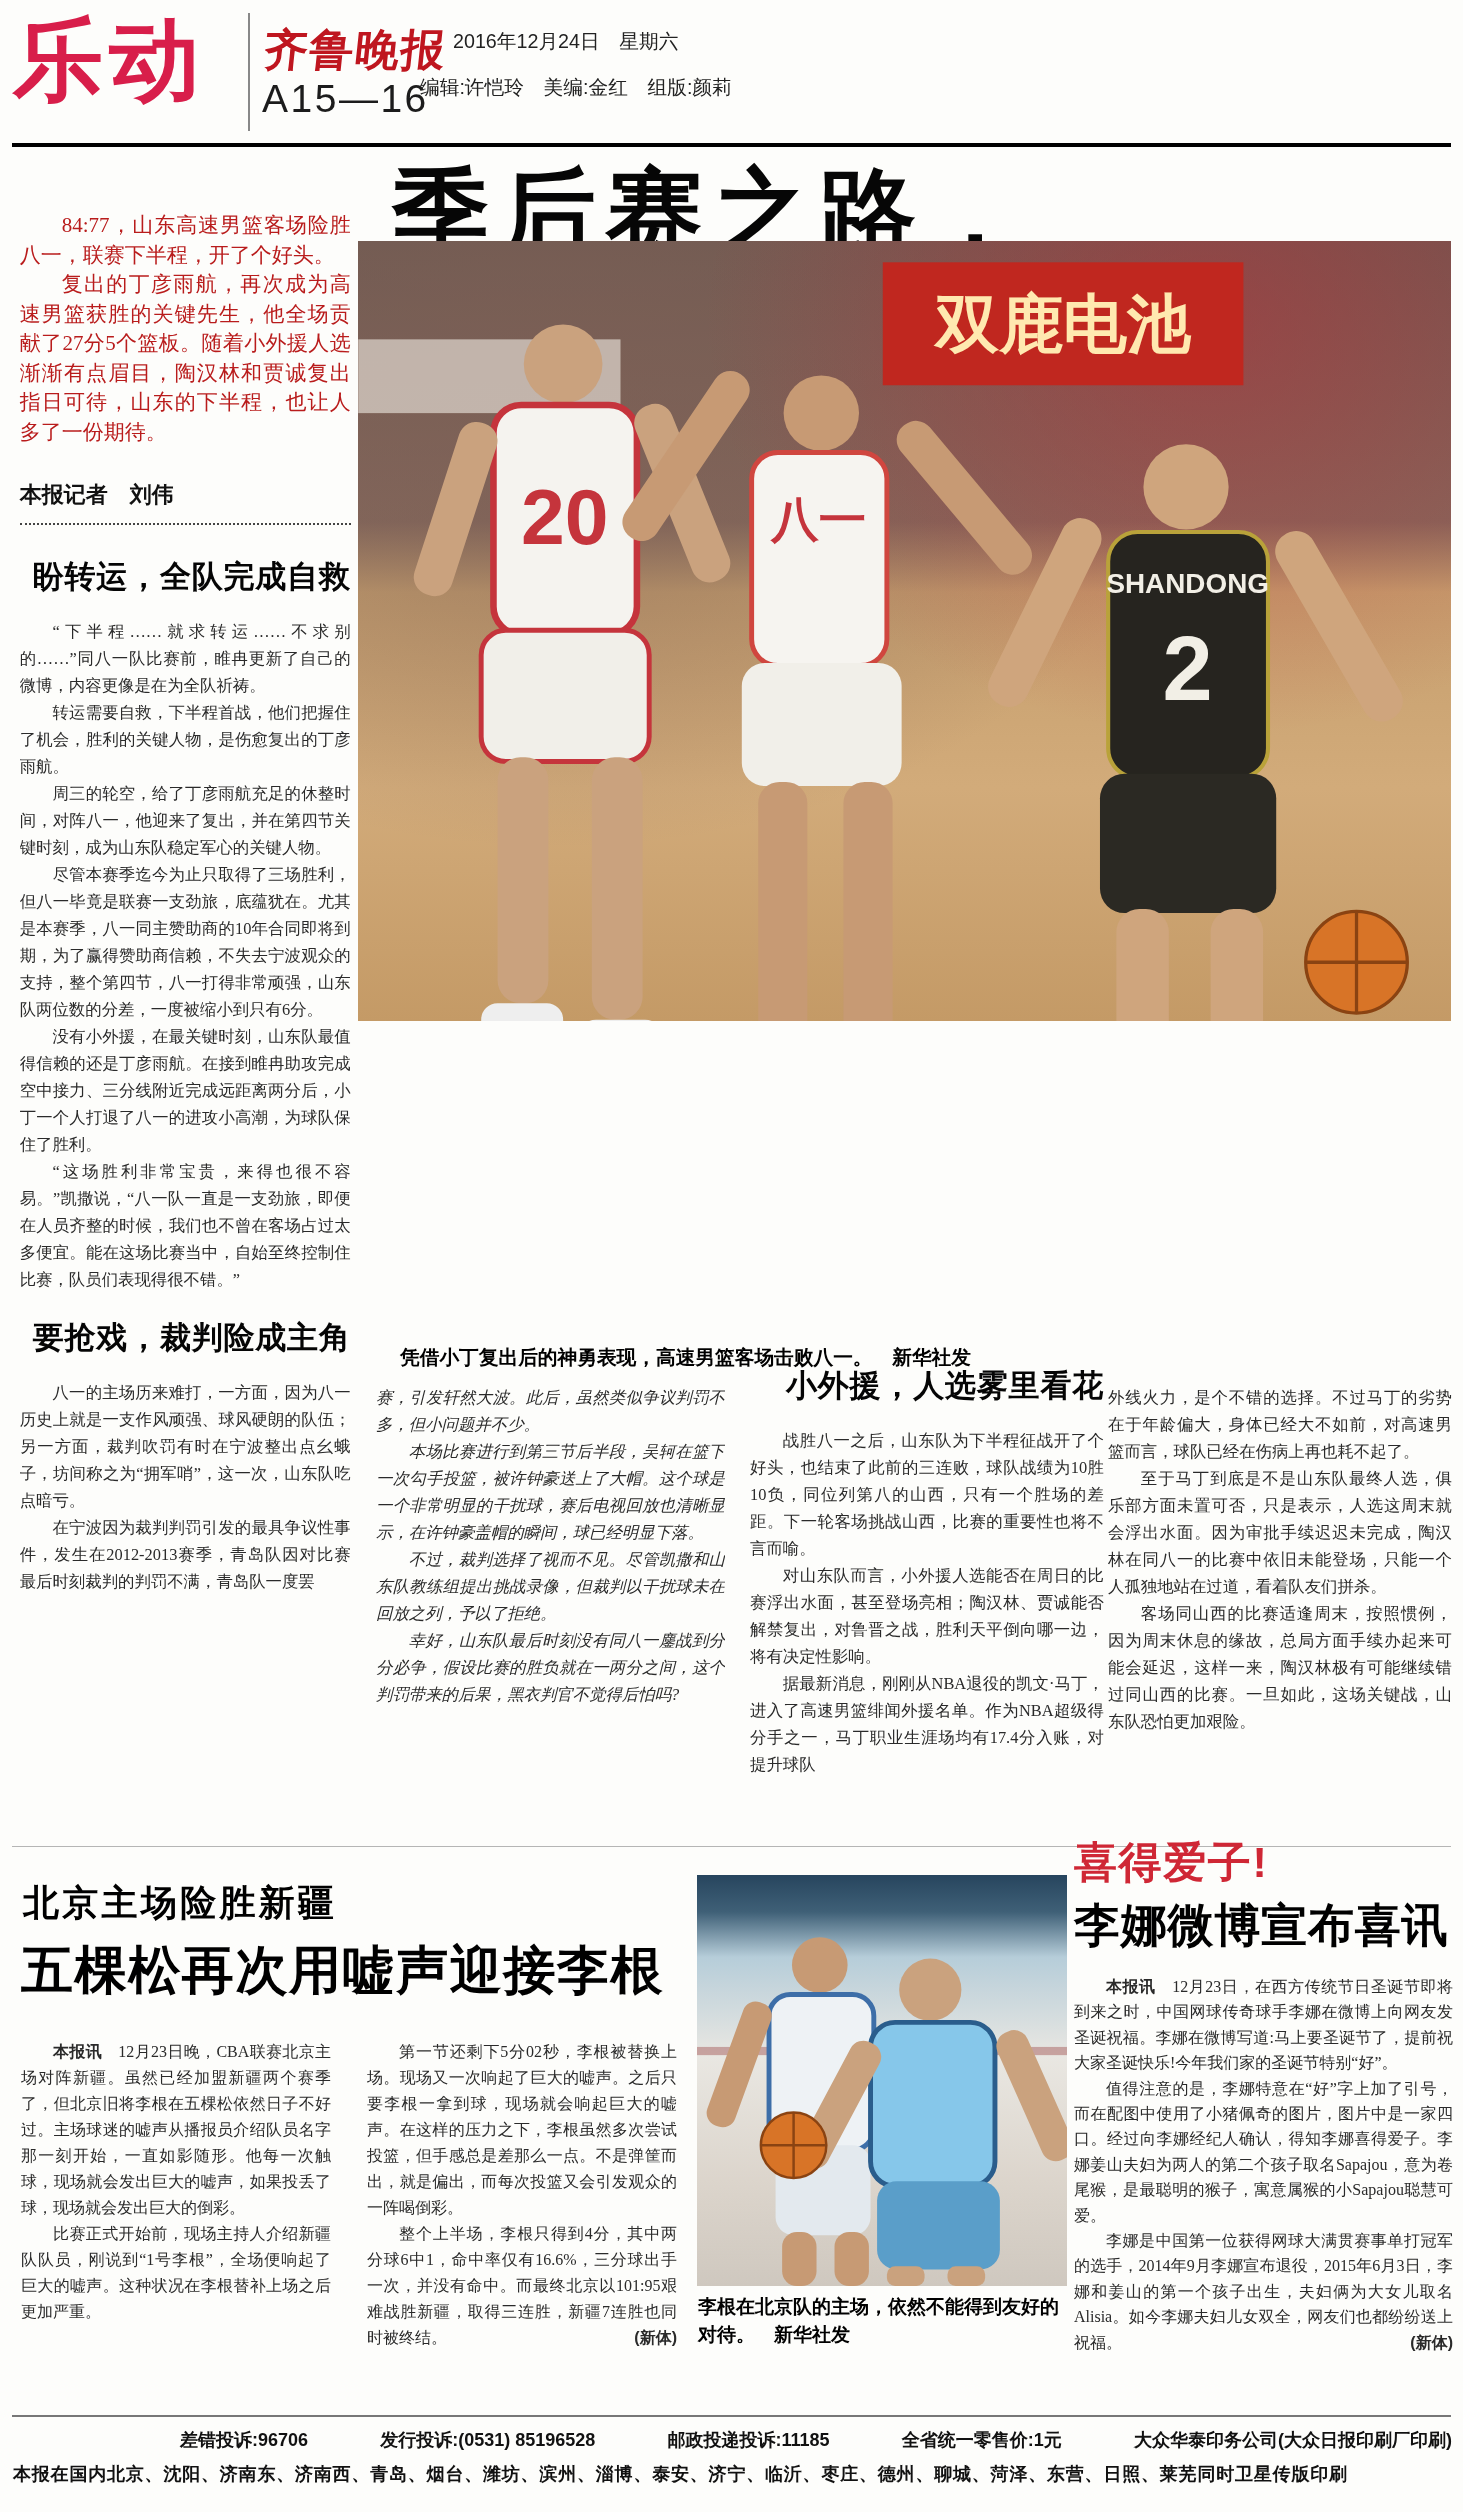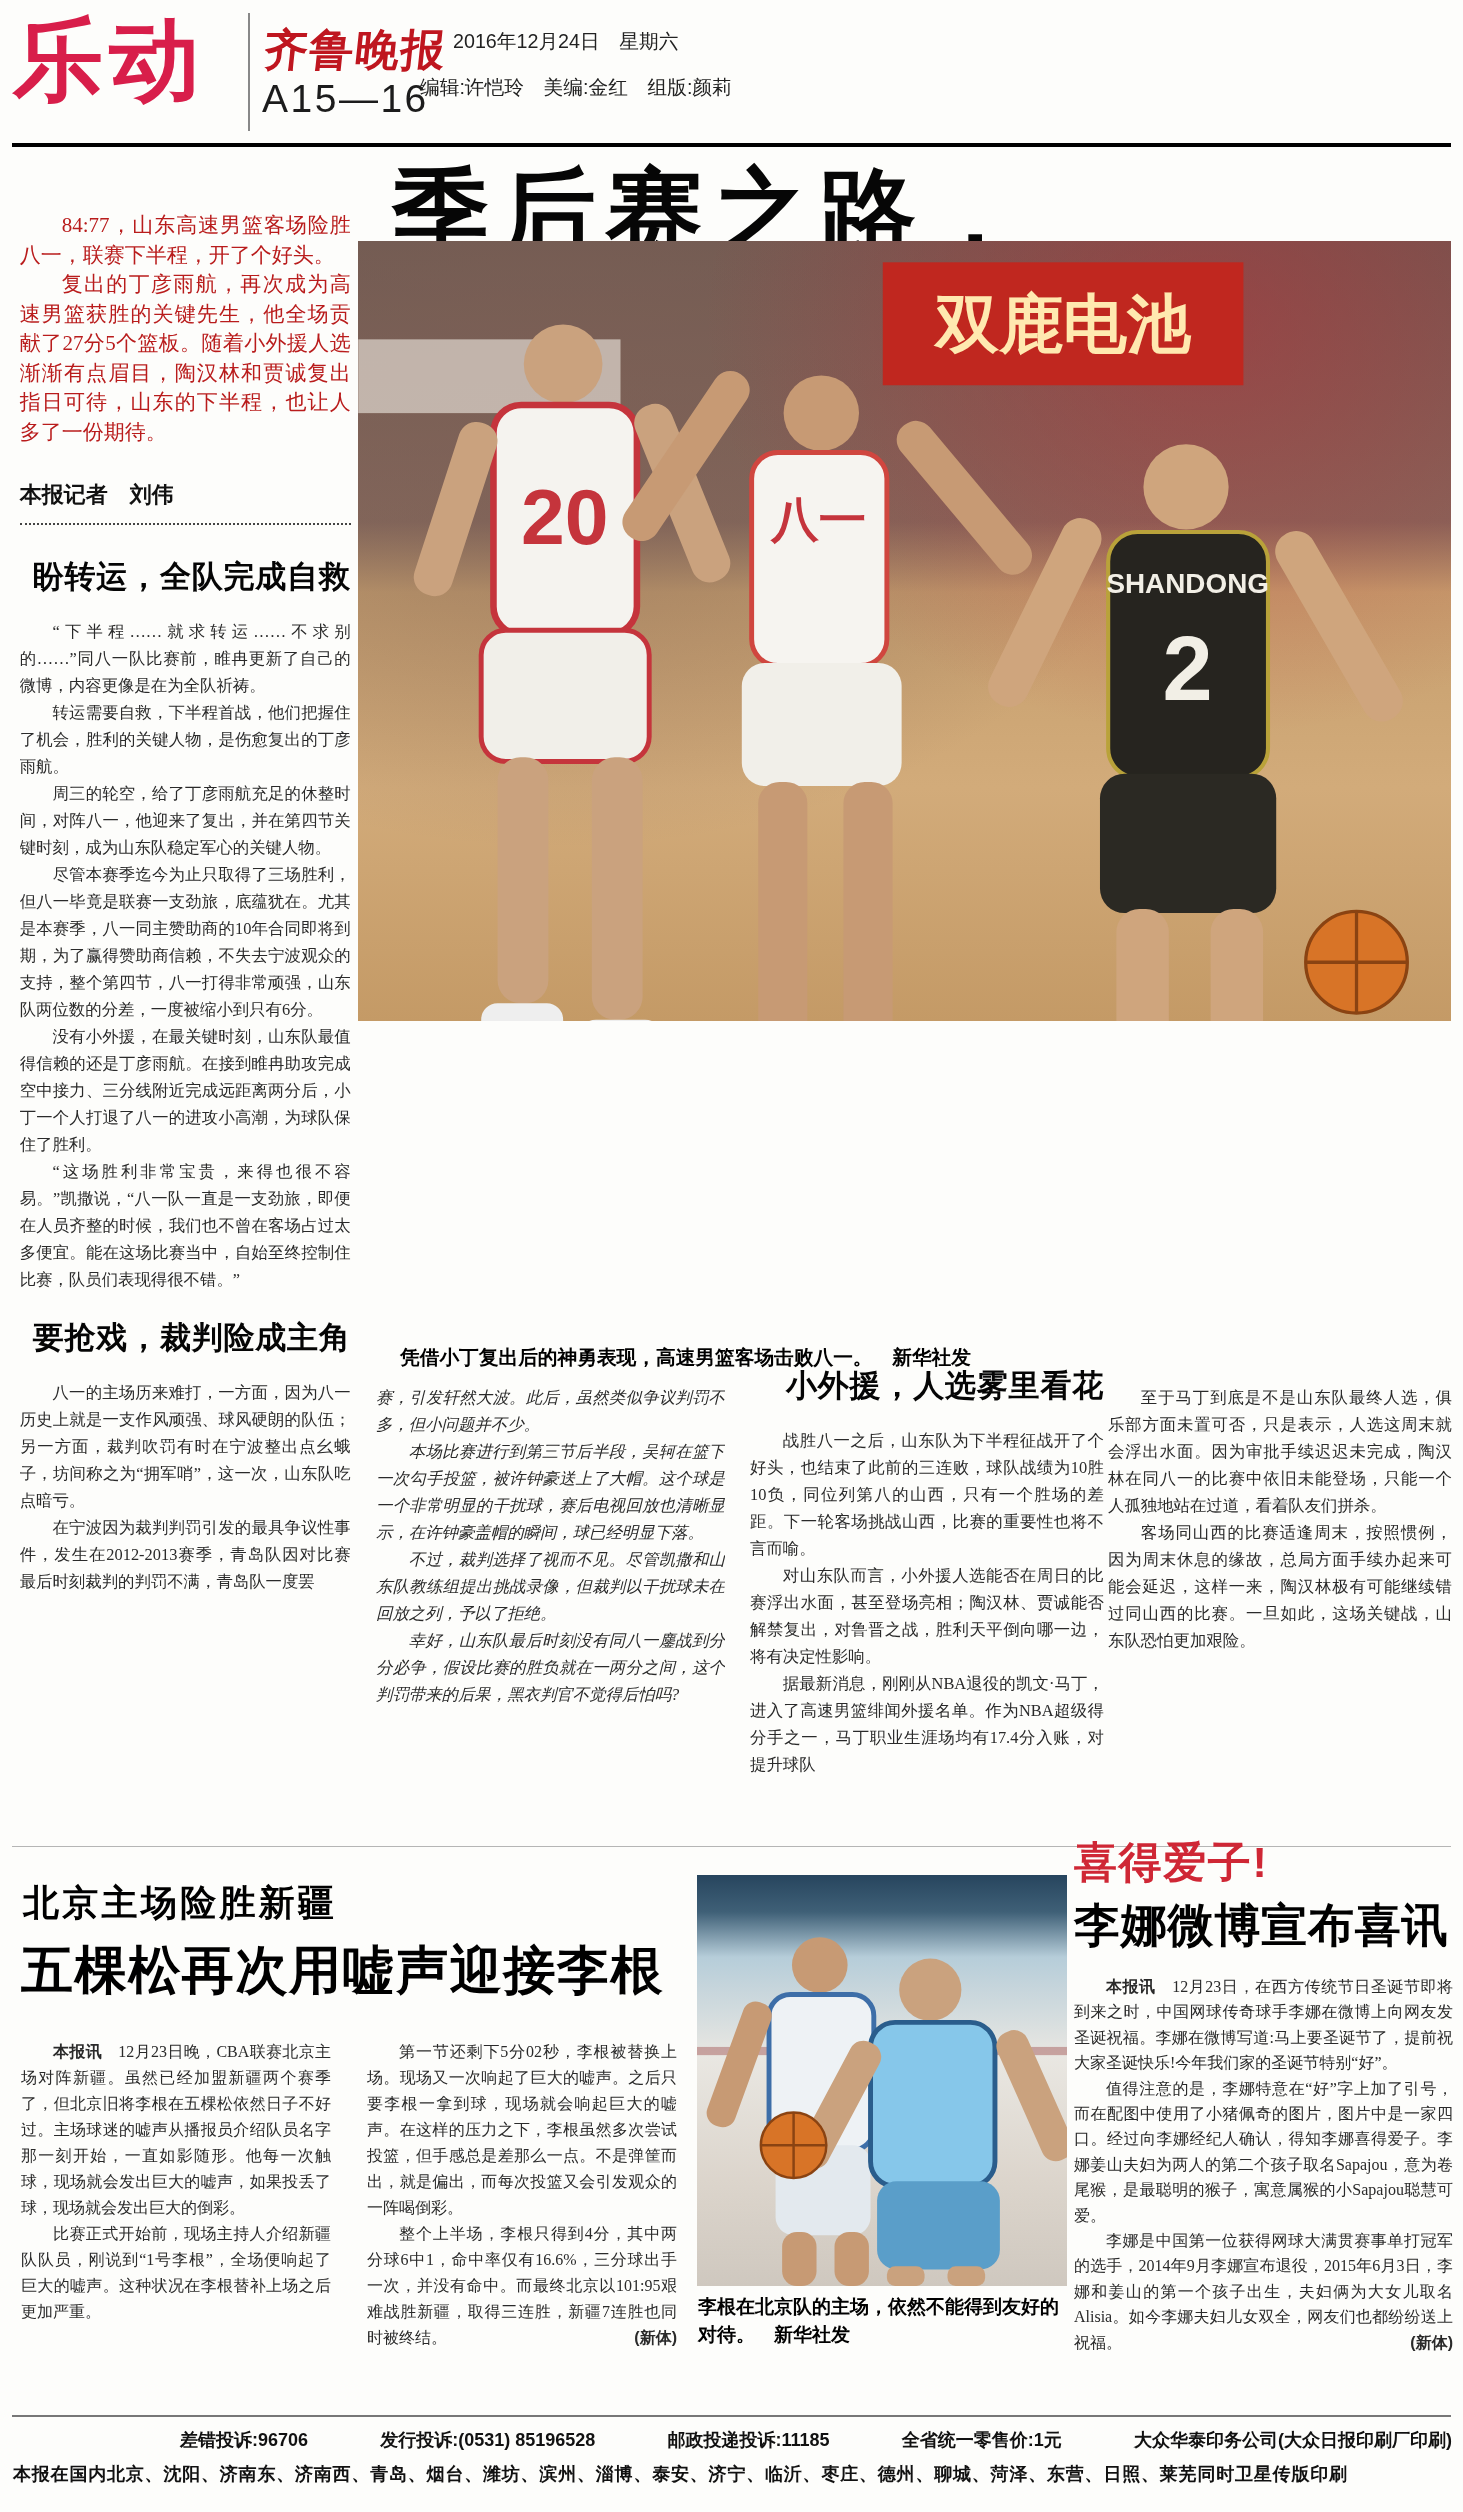--- a/index.html
+++ b/index.html
@@ -163,20 +163,21 @@
     <p>不过，裁判选择了视而不见。尽管凯撒和山东队教练组提出挑战录像，但裁判以干扰球未在回放之列，予以了拒绝。</p>
     <p>幸好，山东队最后时刻没有同八一鏖战到分分必争，假设比赛的胜负就在一两分之间，这个判罚带来的后果，黑衣判官不觉得后怕吗?</p>
   </div>
   <div class="abs colC bodytxt">
     <div class="section-head">小外援，人选雾里看花</div>
     <p>战胜八一之后，山东队为下半程征战开了个好头，也结束了此前的三连败，球队战绩为10胜10负，同位列第八的山西，只有一个胜场的差距。下一轮客场挑战山西，比赛的重要性也将不言而喻。</p>
     <p>对山东队而言，小外援人选能否在周日的比赛浮出水面，甚至登场亮相；陶汉林、贾诚能否解禁复出，对鲁晋之战，胜利天平倒向哪一边，将有决定性影响。</p>
     <p>据最新消息，刚刚从NBA退役的凯文·马丁，进入了高速男篮绯闻外援名单。作为NBA超级得分手之一，马丁职业生涯场均有17.4分入账，对提升球队</p>
   </div>
   <div class="abs colD bodytxt">
+    <p class="cont">外线火力，是个不错的选择。不过马丁的劣势在于年龄偏大，身体已经大不如前，对高速男篮而言，球队已经在伤病上再也耗不起了。</p>
     <p>至于马丁到底是不是山东队最终人选，俱乐部方面未置可否，只是表示，人选这周末就会浮出水面。因为审批手续迟迟未完成，陶汉林在同八一的比赛中依旧未能登场，只能一个人孤独地站在过道，看着队友们拼杀。</p>
     <p>客场同山西的比赛适逢周末，按照惯例，因为周末休息的缘故，总局方面手续办起来可能会延迟，这样一来，陶汉林极有可能继续错过同山西的比赛。一旦如此，这场关键战，山东队恐怕更加艰险。</p>
   </div>
 
   <div class="abs mid-rule"></div>
 
   <div class="abs bj-kicker sans">北京主场险胜新疆</div>
   <div class="abs bj-headline sans">五棵松再次用嘘声迎接李根</div>
   <div class="abs bj-body">
     <p><b class="lede-label">本报讯</b><span>　12月23日晚，CBA联赛北京主场对阵新疆。虽然已经加盟新疆两个赛季了，但北京旧将李根在五棵松依然日子不好过。主场球迷的嘘声从播报员介绍队员名字那一刻开始，一直如影随形。他每一次触球，现场就会发出巨大的嘘声，如果投丢了球，现场就会发出巨大的倒彩。</span></p>

